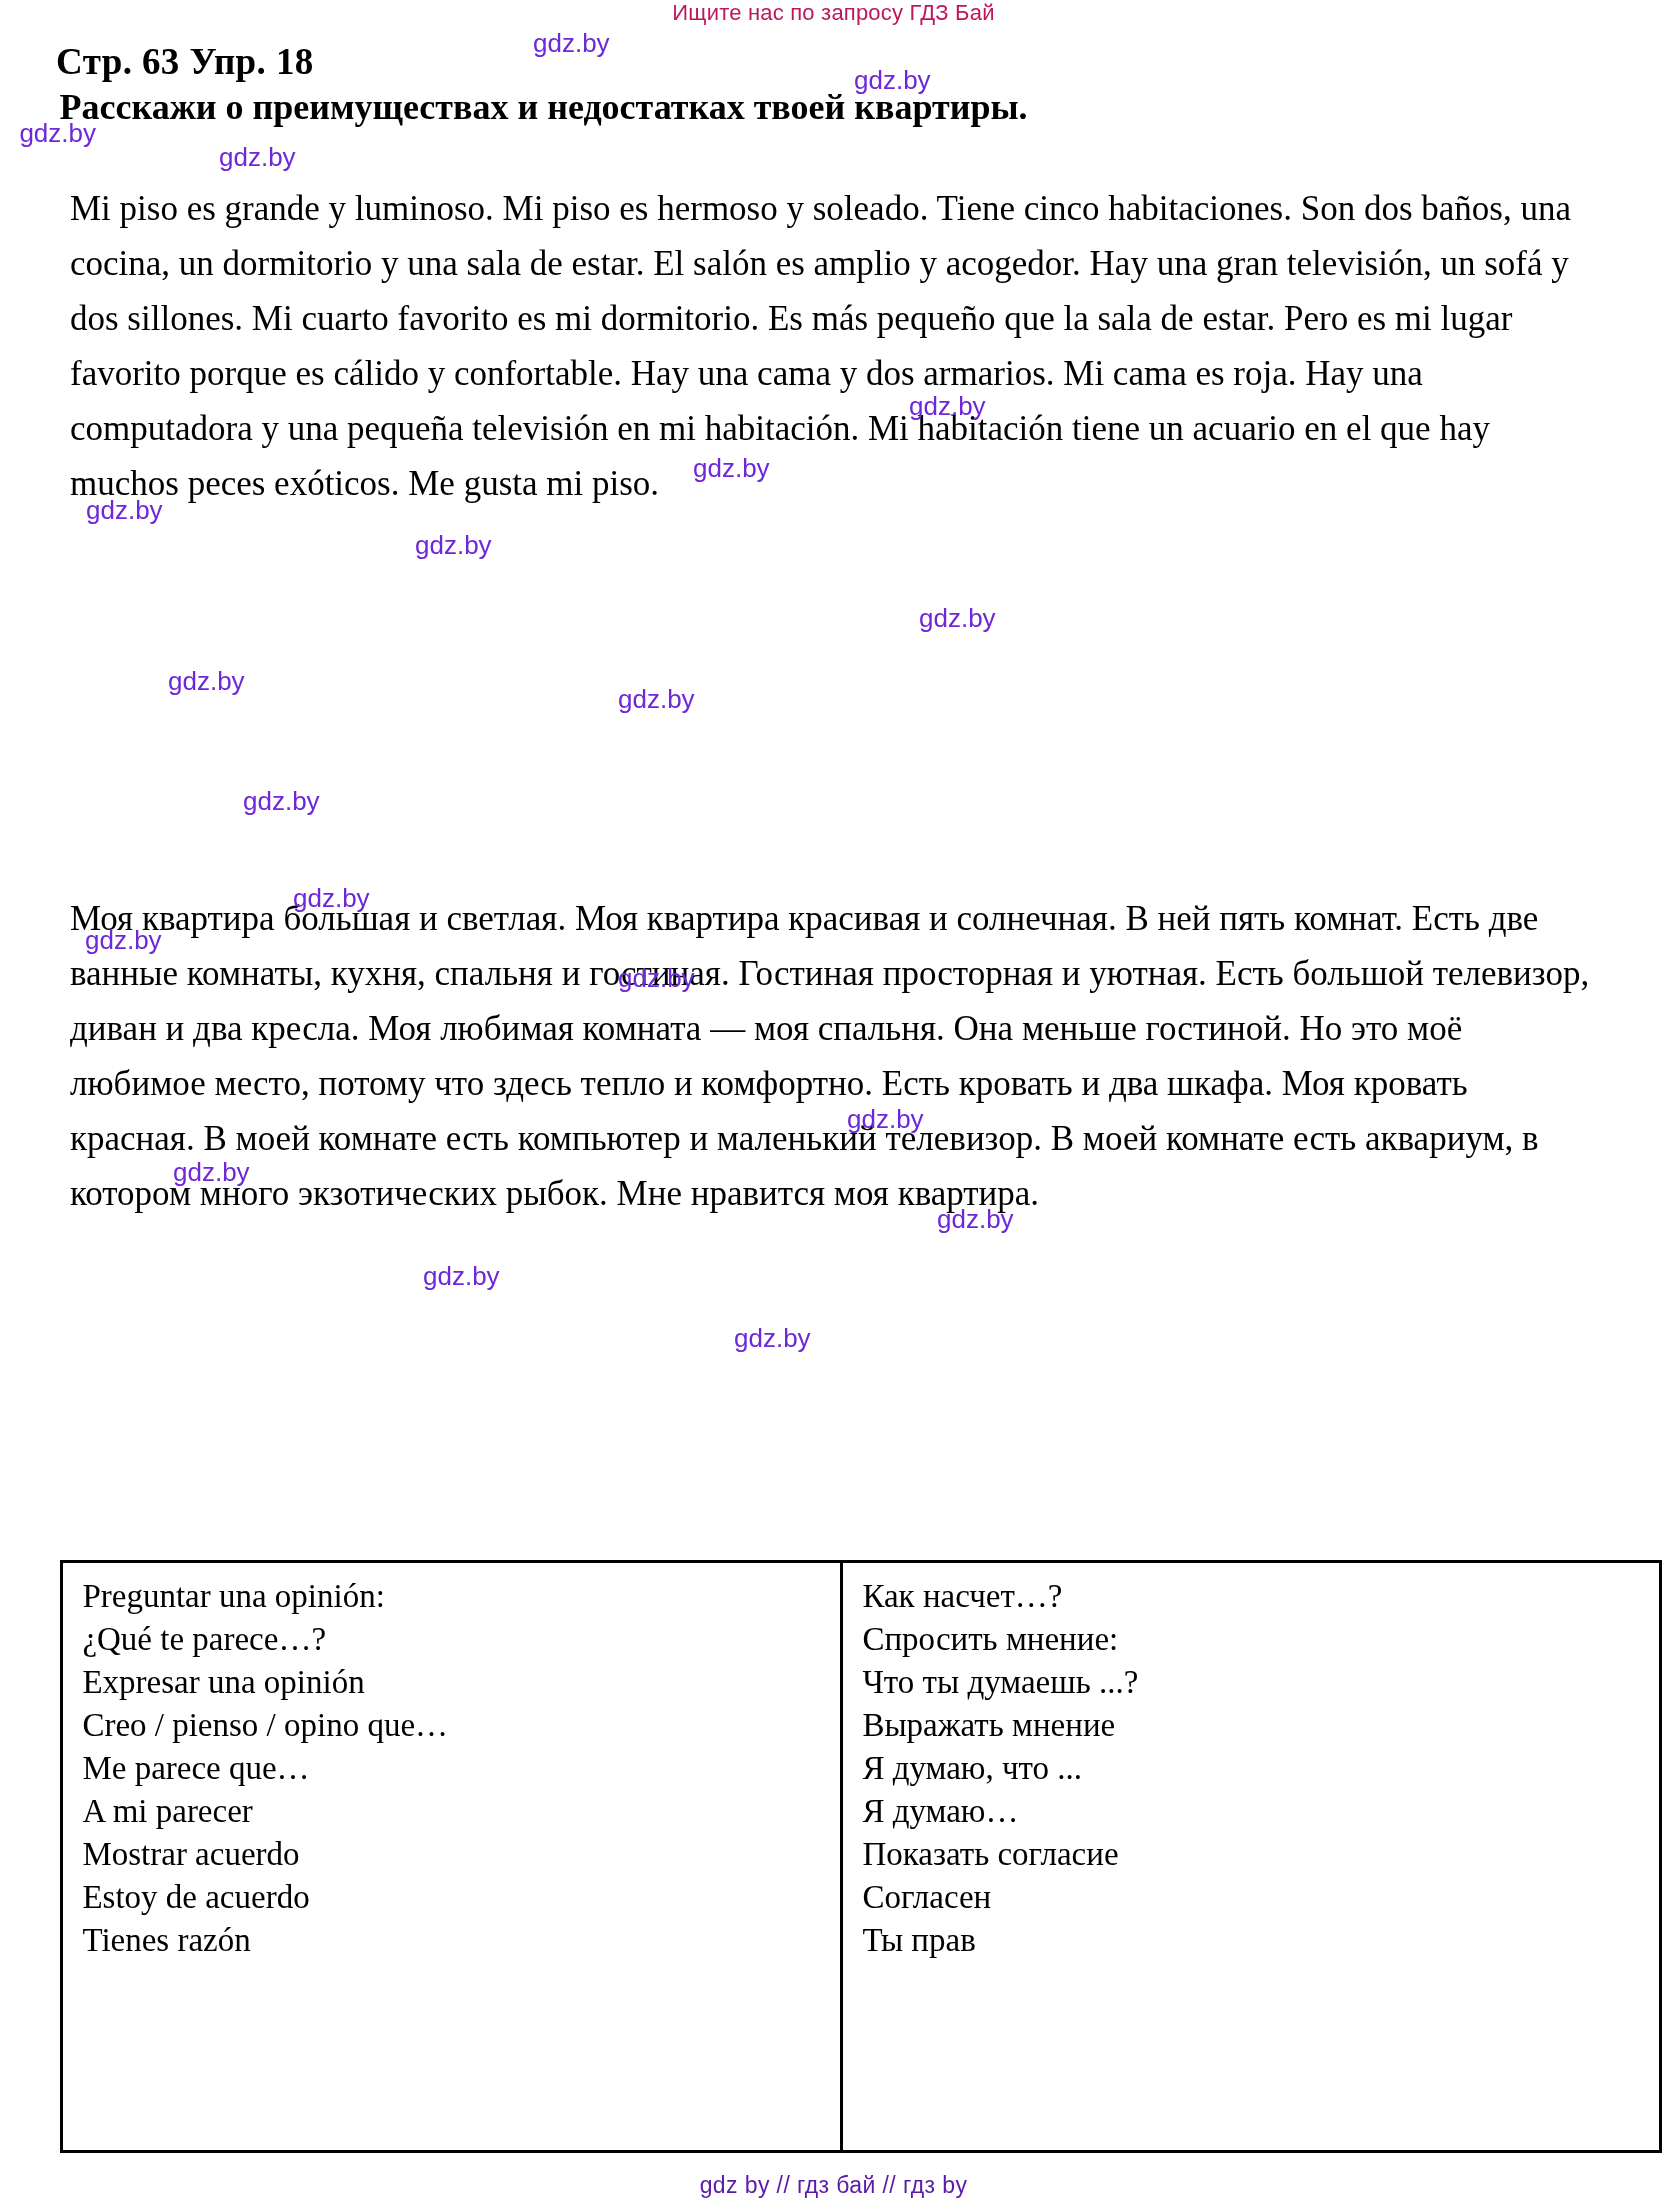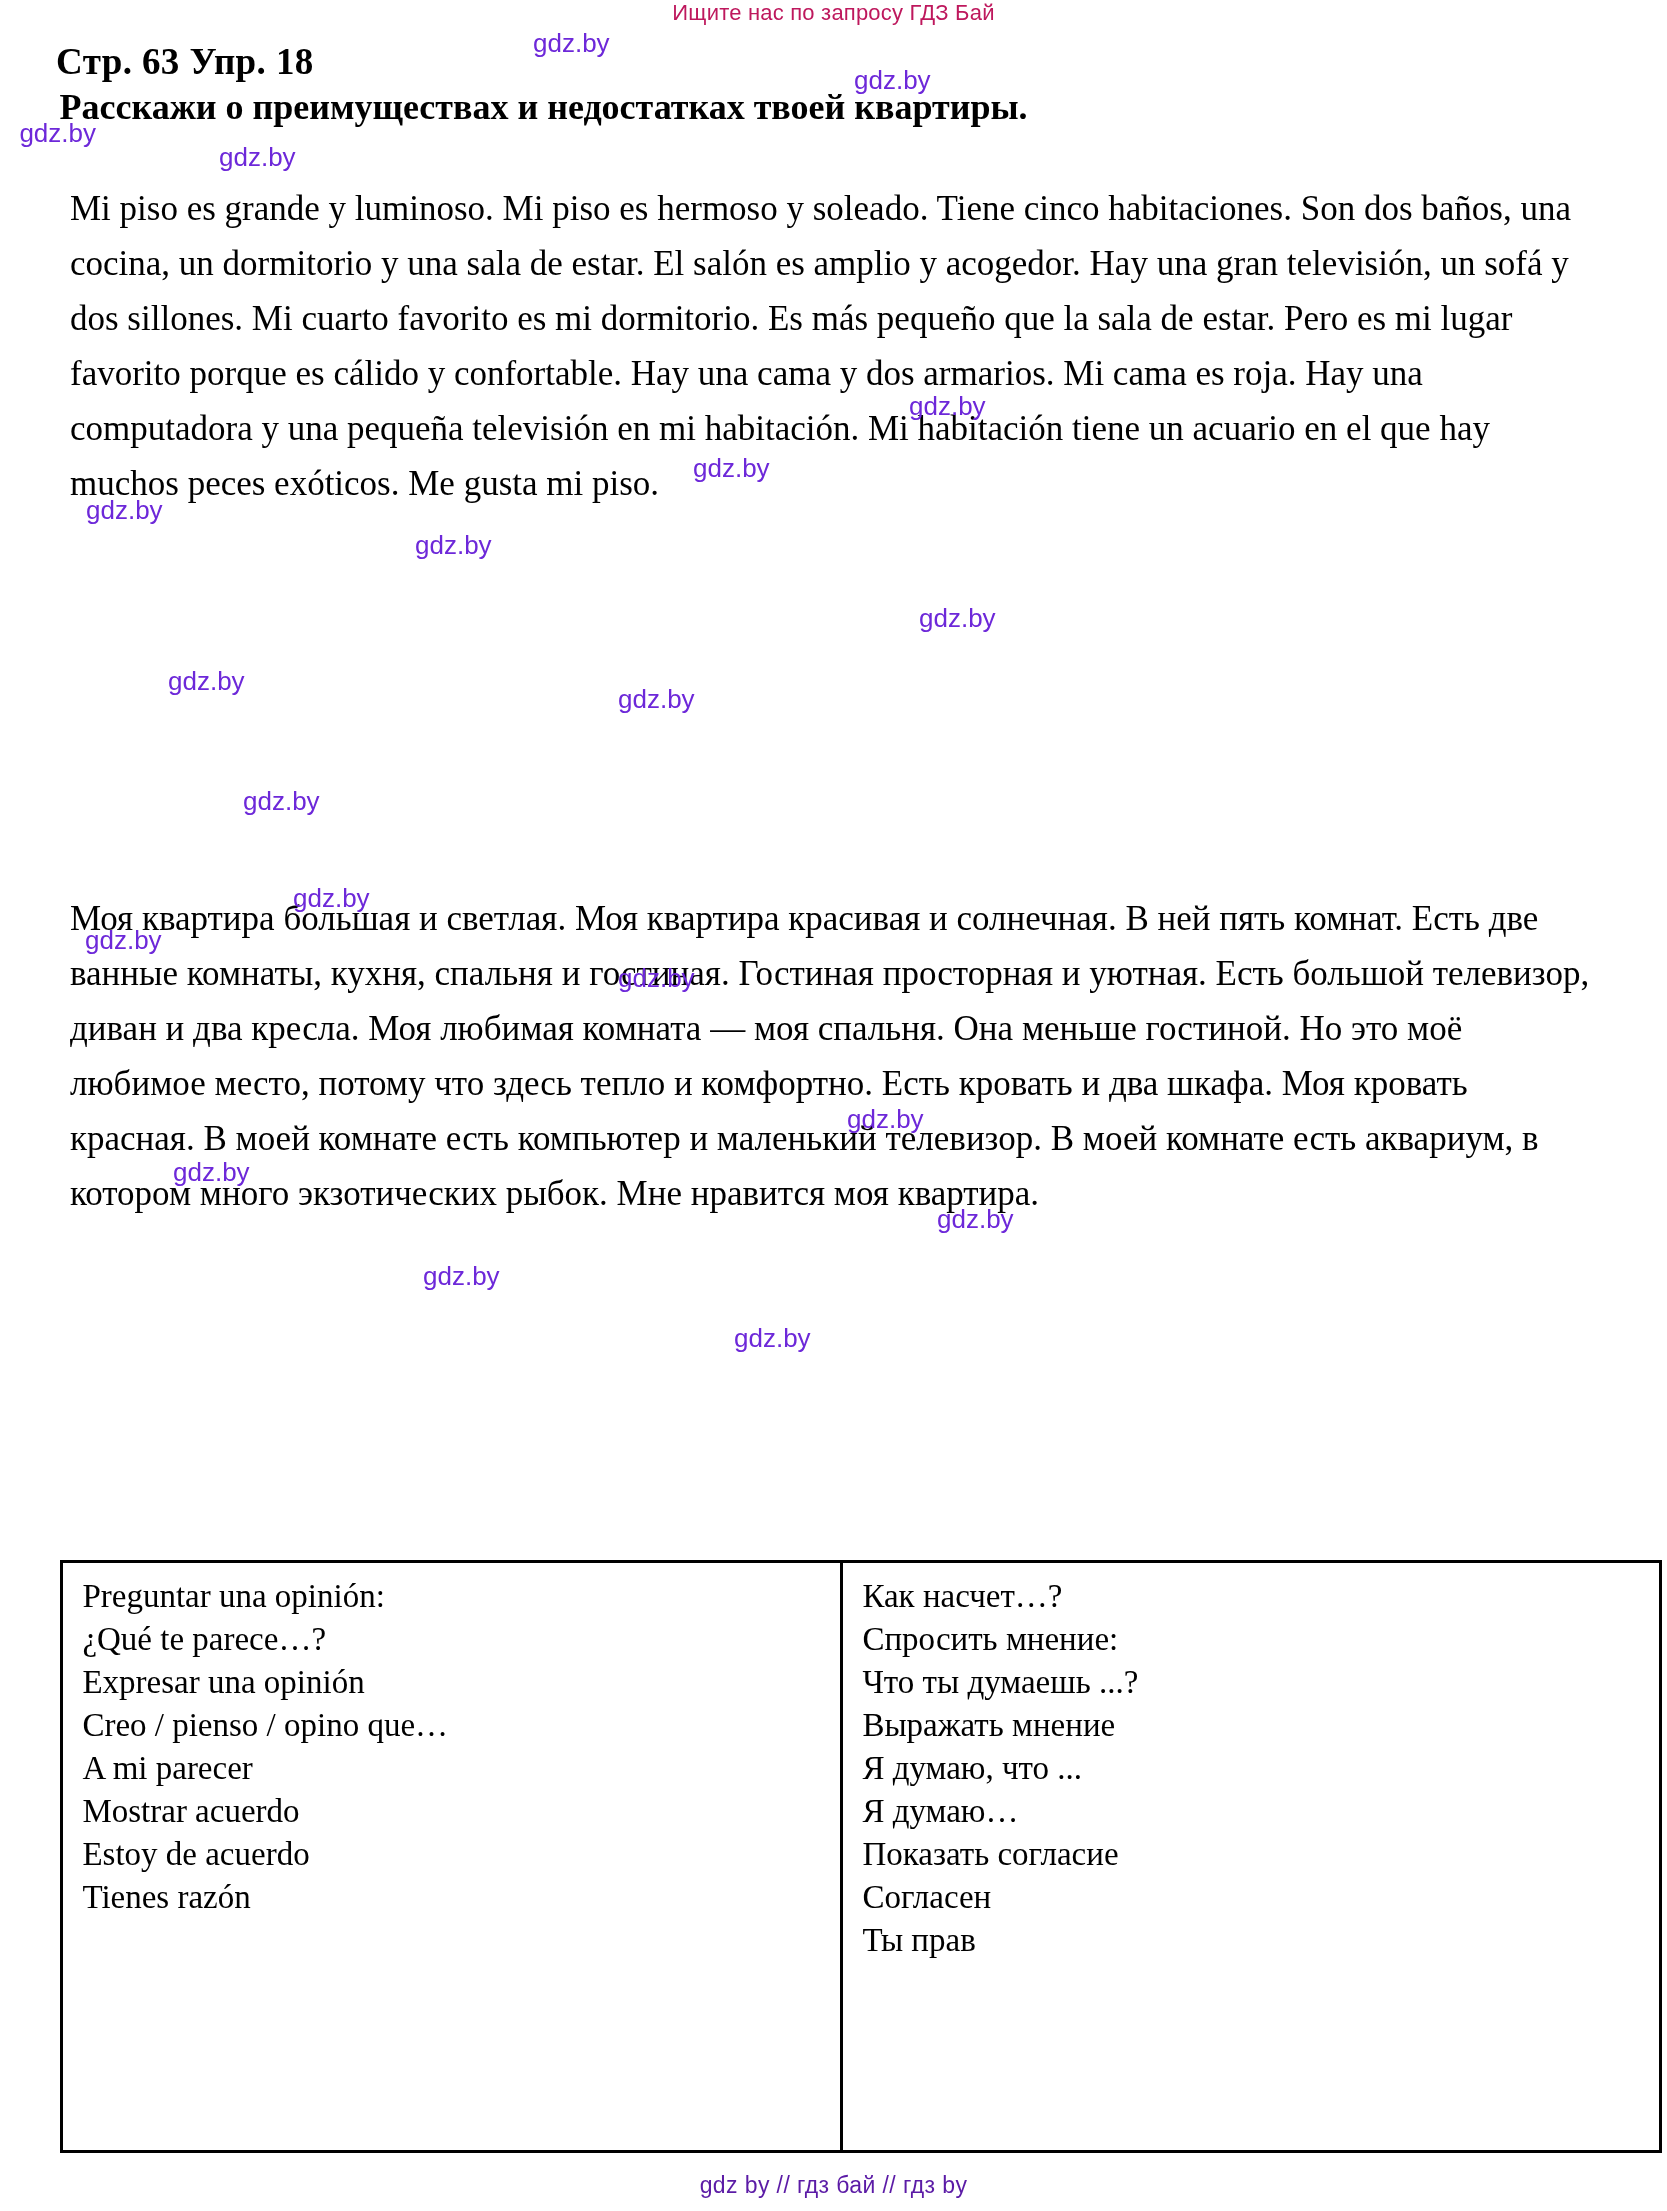--- a/index.html
+++ b/index.html
@@ -134,20 +134,21 @@
   <div class="para para-ru">Моя квартира большая и светлая. Моя квартира красивая и солнечная. В ней пять комнат. Есть две ванные комнаты, кухня, спальня и гостиная. Гостиная просторная и уютная. Есть большой телевизор, диван и два кресла. Моя любимая комната — моя спальня. Она меньше гостиной. Но это моё любимое место, потому что здесь тепло и комфортно. Есть кровать и два шкафа. Моя кровать красная. В моей комнате есть компьютер и маленький телевизор. В моей комнате есть аквариум, в котором много экзотических рыбок. Мне нравится моя квартира.</div>
 
 </div>
 
 <div class="phrase-table">
   <div class="phrase-col left" id="phrase-col-left">
       <div class="phrase-line">Preguntar una opinión:</div>
       <div class="phrase-line">¿Qué te parece…?</div>
       <div class="phrase-line">Expresar una opinión</div>
       <div class="phrase-line">Creo / pienso / opino que…</div>
+      <div class="phrase-line">Me parece que…</div>
       <div class="phrase-line">A mi parecer</div>
       <div class="phrase-line">Mostrar acuerdo</div>
       <div class="phrase-line">Estoy de acuerdo</div>
       <div class="phrase-line">Tienes razón</div>
     </div>
   <div class="phrase-col right" id="phrase-col-right">
       <div class="phrase-line">Как насчет…?</div>
       <div class="phrase-line">Спросить мнение:</div>
       <div class="phrase-line">Что ты думаешь ...?</div>
       <div class="phrase-line">Выражать мнение</div>

